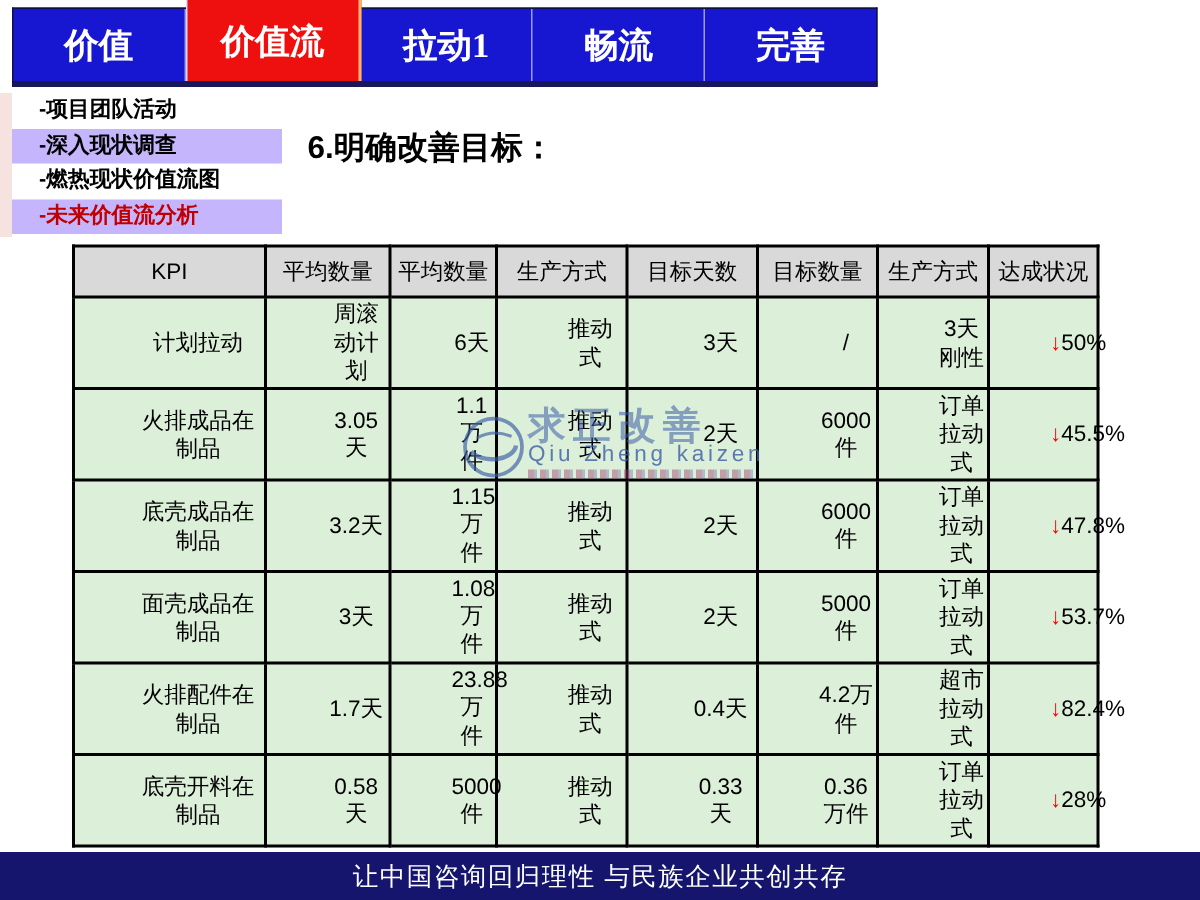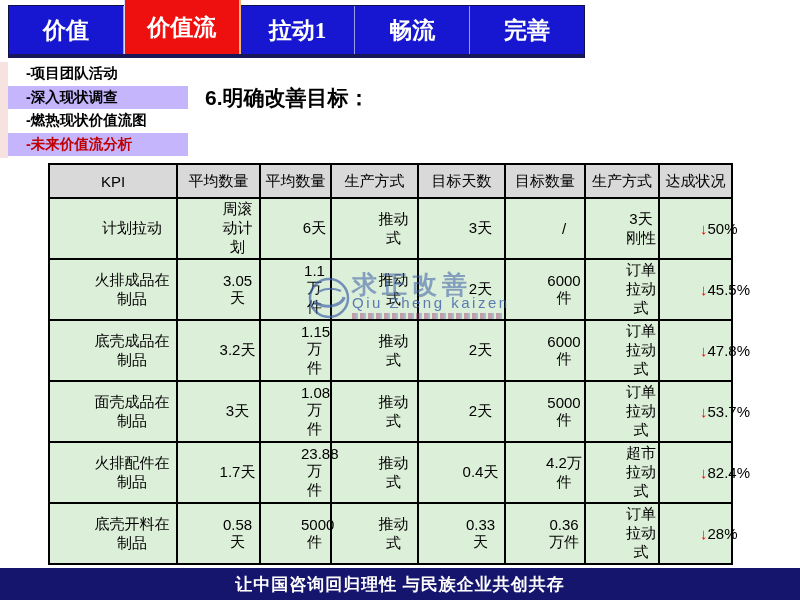--- a/index.html
+++ b/index.html
@@ -78,21 +78,21 @@
     background:repeating-linear-gradient(90deg,
       rgba(160,60,110,0.45) 0 4px, rgba(90,90,180,0.35) 4px 6px, transparent 6px 8px);
     filter:blur(0.4px);
   }
 
   
   .footer {
     position:absolute; left:0; top:568px; width:800px; height:32px;
     background:#15156E; color:#fff;
     display:flex; align-items:center; justify-content:center;
-    font-size:17px; font-weight:bold; letter-spacing:1px;
+    font-size:17px; font-weight:normal; letter-spacing:1px;
   }
 </style>
 </head>
 <body>
 
 <div class="nav">
     <div class="nav-tab">价值</div>
     <div class="nav-tab active">价值流</div>
     <div class="nav-tab">拉动1</div>
     <div class="nav-tab">畅流</div>

